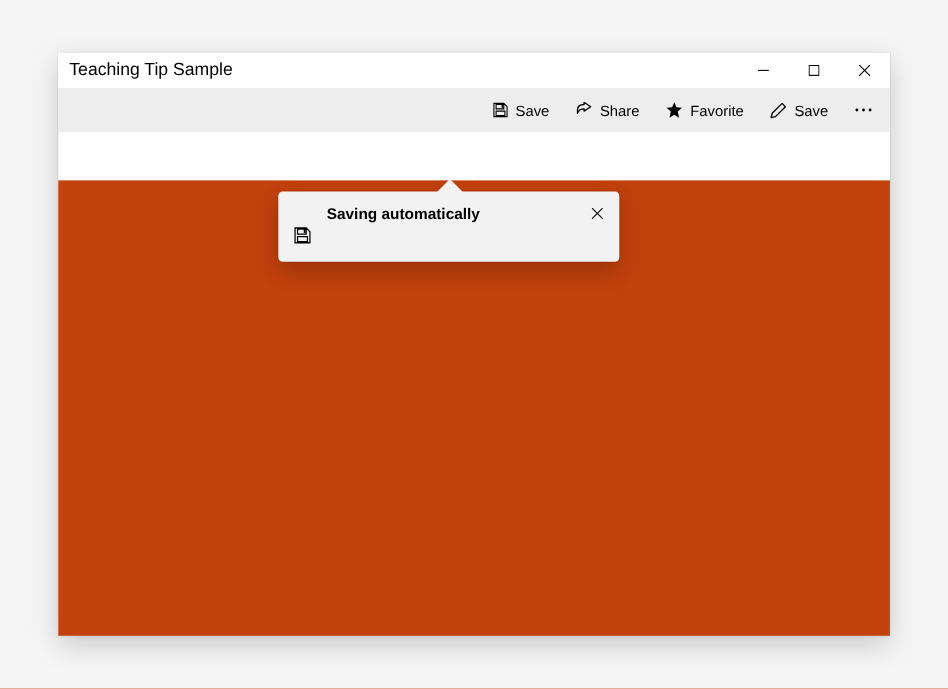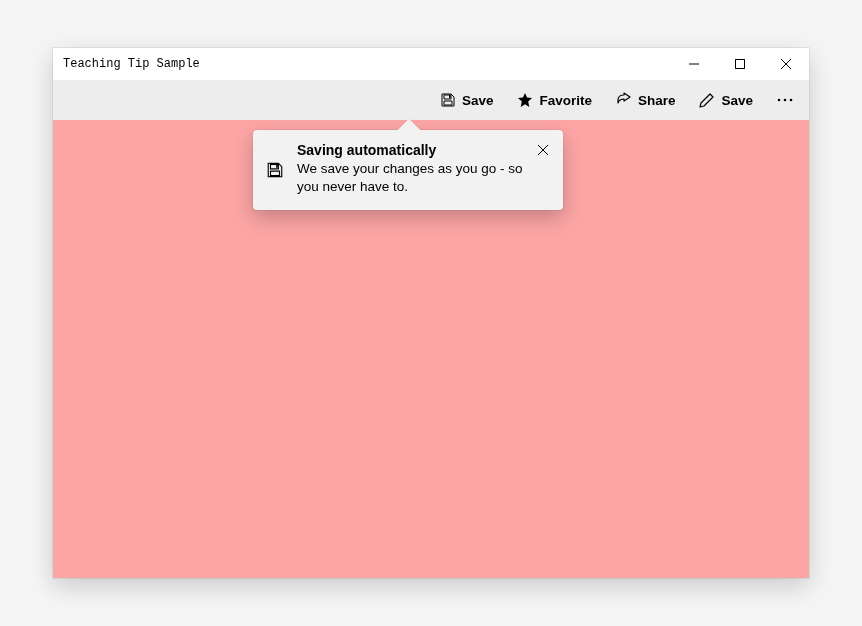--- a/index.html
+++ b/index.html
@@ -25,23 +25,22 @@
     }
     .titlebar {
       height: 32px;
       display: flex;
       align-items: center;
       justify-content: space-between;
       padding-left: 10px;
       background: #fff;
     }
     .titlebar-title {
-      font-size: 12px;
-      color: #000;
-      font-family: Liberation Mono, monospace;
+      font-size: 16px;
+      color: #000;
     }
     .window-controls {
       display: flex;
       height: 100%;
     }
     .window-control {
       width: 46px;
       height: 32px;
       display: flex;
       align-items: center;
@@ -50,21 +49,20 @@
     }
     .window-control svg { width: 10px; height: 10px; }
     .toolbar {
       height: 40px;
       background: #ededed;
       display: flex;
       align-items: center;
       justify-content: flex-end;
       padding: 0 6px 0 0;
       gap: 4px;
-      font-weight: bold;
     }
     .toolbar-btn {
       display: flex;
       align-items: center;
       gap: 6px;
       padding: 6px 10px;
       font-size: 13.5px;
       color: #000;
       cursor: pointer;
       border-radius: 2px;
@@ -81,22 +79,23 @@
       width: 36px;
       height: 32px;
       display: flex;
       align-items: center;
       justify-content: center;
       cursor: pointer;
       border-radius: 2px;
     }
     .content {
       flex: 1;
-      background: #fca5a5;
+      background: #c2410c;
       position: relative;
+      margin-top: 44px;
     }
     
     .teaching-tip {
       position: absolute;
       top: 10px;
       left: 200px;
       width: 310px;
       background: #f2f2f2;
       border-radius: 4px;
       box-shadow: 0 8px 20px rgba(0,0,0,0.22), 0 0 0 1px rgba(0,0,0,0.05);
@@ -188,32 +187,32 @@
         <svg viewBox="0 0 16 16">
             <path d="M2 2h9l3 3v9H2V2zm2 1v4h7V3H4zm0 10h8v-4H4v4z" fill="none" stroke="#000" stroke-width="1"></path>
             <rect x="9" y="3" width="1.5" height="3" fill="#000"></rect>
           </svg>
       </span>
       <span>Save</span>
     </div>
     <div class="toolbar-btn">
       <span class="icon">
         <svg viewBox="0 0 16 16">
+            <path d="M2 8c0-3 2-5 6-5V1l6 4-6 4V7c-3 0-5 1-6 4V8z" fill="none" stroke="#000" stroke-width="1.2" stroke-linejoin="round"></path>
+          </svg>
+      </span>
+      <span>Share</span>
+    </div>
+    <div class="toolbar-btn">
+      <span class="icon">
+        <svg viewBox="0 0 16 16">
             <path d="M8 1l2 4.5 5 .5-3.8 3.4L12.3 15 8 12.3 3.7 15l1.1-5.6L1 6l5-.5L8 1z" fill="#000"></path>
           </svg>
       </span>
       <span>Favorite</span>
-    </div>
-    <div class="toolbar-btn">
-      <span class="icon">
-        <svg viewBox="0 0 16 16">
-            <path d="M2 8c0-3 2-5 6-5V1l6 4-6 4V7c-3 0-5 1-6 4V8z" fill="none" stroke="#000" stroke-width="1.2" stroke-linejoin="round"></path>
-          </svg>
-      </span>
-      <span>Share</span>
     </div>
     <div class="toolbar-btn">
       <span class="icon">
         <svg viewBox="0 0 16 16">
             <path d="M11 2l3 3-9 9-4 1 1-4 9-9z" fill="none" stroke="#000" stroke-width="1.2" stroke-linejoin="round"></path>
           </svg>
       </span>
       <span>Save</span>
     </div>
     <div class="overflow-btn">
@@ -235,19 +234,18 @@
       </div>
       <div class="tip-body">
         <div class="tip-icon">
           <svg viewBox="0 0 16 16" width="18" height="18">
               <path d="M2 2h9l3 3v9H2V2zm2 1v4h7V3H4zm0 10h8v-4H4v4z" fill="none" stroke="#000" stroke-width="1"></path>
               <rect x="9" y="3" width="1.5" height="3" fill="#000"></rect>
             </svg>
         </div>
         <div class="tip-text">
           <div class="tip-title">Saving automatically</div>
-          <div class="tip-subtitle">We save your changes as you go - so you never have to.</div>
         </div>
       </div>
     </div>
   </div>
 
 </div>
 
 </body></html>

